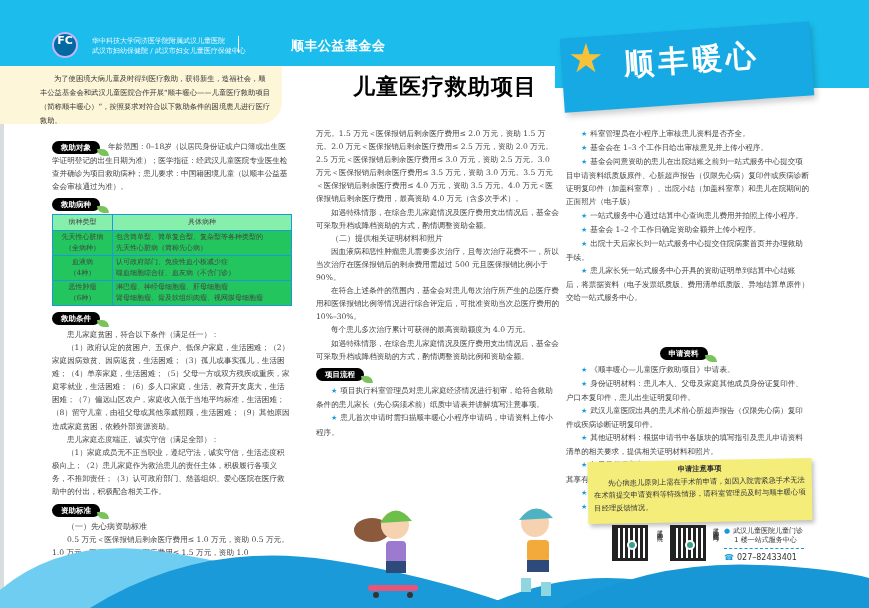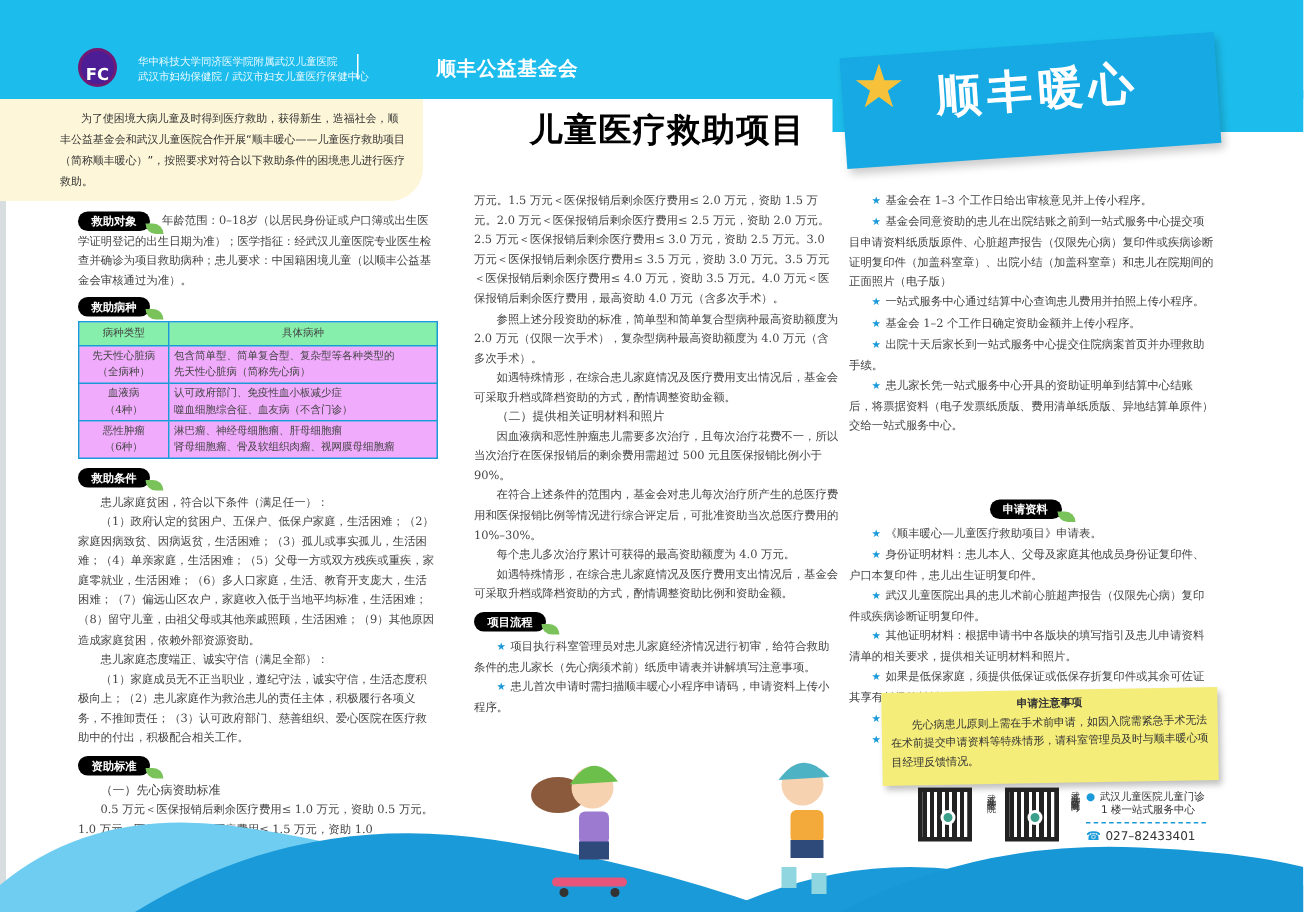--- a/index.html
+++ b/index.html
@@ -3,47 +3,47 @@
 <meta charset="utf-8">
 <style>
   * { box-sizing: border-box; margin: 0; padding: 0; }
   html, body { width: 869px; height: 608px; overflow: hidden; background: #ffffff; }
   body { position: relative; font-family: "DejaVu Serif", "Liberation Serif", serif; color: #333; }
 
   .header-band { position: absolute; left: 0; top: 0; width: 869px; height: 66px; background: #1cbdec; }
   .header-band-right { position: absolute; left: 555px; top: 60px; width: 314px; height: 28px; background: #1cbdec; }
   .left-border { position: absolute; left: 0; top: 66px; width: 4px; height: 542px; background: #d8dde0; }
 
-  .logo { position: absolute; left: 52px; top: 32px; width: 26px; height: 26px; border-radius: 50%; background: #4c1d95; border: 2px solid #701a75; display:flex; align-items:flex-end; justify-content:center; color:#fff; font: bold 11px "DejaVu Sans", sans-serif; }
+  .logo { position: absolute; left: 52px; top: 32px; width: 26px; height: 26px; border-radius: 50%; background: #0369a1; border: 2px solid #c4b5fd; display:flex; align-items:flex-start; justify-content:center; color:#fff; font: bold 11px "DejaVu Sans", sans-serif; }
   .org-lines { position: absolute; left: 92px; top: 36px; font: 7px "DejaVu Sans", sans-serif; color: #e8f8ff; line-height: 10px; }
   .org-divider { position: absolute; left: 238px; top: 36px; width: 1px; height: 17px; background: #ffffff; }
   .foundation { position: absolute; left: 246px; top: 37px; font: bold 13px "DejaVu Sans", sans-serif; color: #ffffff; letter-spacing: 0.5px; margin-left: 45px; }
 
-  .intro { position: absolute; left: 0; top: 66px; width: 282px; height: 68px; background: #fdf6d8; border-radius: 0 0 22px 0; padding: 6px 10px 0 40px; font: 7.3px "DejaVu Sans", sans-serif; line-height: 14px; color: #333; text-indent: 14px; }
+  .intro { position: absolute; left: 0; top: 66px; width: 282px; height: 58px; background: #fdf6d8; border-radius: 0 0 22px 0; padding: 6px 10px 0 40px; font: 7.3px "DejaVu Sans", sans-serif; line-height: 14px; color: #333; text-indent: 14px; }
 
   .page-title { position: absolute; left: 353px; top: 72px; font: bold 22px "DejaVu Sans", sans-serif; color: #000000; letter-spacing: 1px; }
   .banner { position: absolute; left: 562px; top: 30px; width: 250px; height: 74px; background: #16a9e3; transform: rotate(-4deg); box-shadow: 2px 4px 6px rgba(0,0,0,0.2); }
   .banner-text { position: absolute; left: 624px; top: 40px; font: bold 30px "DejaVu Sans", sans-serif; color: #fff; letter-spacing: 4px; transform: rotate(-4deg); }
   .star { position: absolute; left: 568px; top: 38px; font-size: 40px; color: #f7c23a; line-height: 40px; }
 
   .col { position: absolute; font-size: 7.6px; line-height: 13.1px; color: #444; }
   .col1 { left: 52px; top: 140px; width: 240px; }
   .col2 { left: 316px; top: 127px; width: 243px; }
   .col3 { left: 566px; top: 127px; width: 243px; }
   .p { text-indent: 15px; }
   .p-noind { text-indent: 0; }
   .sub { font-family: "DejaVu Sans", sans-serif; font-size: 8px; text-indent: 15px; }
 
   .pill { display: inline-block; position: relative; background: #000000; color: #fff; font: bold 7.5px "DejaVu Sans", sans-serif; padding: 1px 9px; border-radius: 9px; margin-right: 8px; line-height: 11px; vertical-align: middle; }
   .pill::after { content: ""; position: absolute; right: -9px; bottom: -2px; width: 12px; height: 7px; background: #7ac35a; border-radius: 0 10px 0 10px; }
   .pill-row { margin: 5px 0 3px 0; }
   .pill-center { text-align: center; margin-top: 42px; }
 
   table.disease { width: 240px; border-collapse: collapse; font-size: 7px; line-height: 11px; margin: 2px 0 4px 0; }
-  table.disease th, table.disease td { border: 1.5px solid #1a9ad8; background: #f0abfc; padding: 1px 3px; font-weight: normal; }
+  table.disease th, table.disease td { border: 1.5px solid #1a9ad8; background: #22c55e; padding: 1px 3px; font-weight: normal; }
   table.disease th { background: #86efac; text-align: center; height: 16px; }
   table.disease td.type { text-align: center; width: 60px; }
 
   .star-item { text-indent: 15px; }
   .bstar { color: #1a9ad8; font-size: 7px; margin-right: 3px; }
 
   .note { position: absolute; left: 588px; top: 460px; width: 224px; height: 62px; background: #f5ed7a; transform: rotate(-1deg); box-shadow: 2px 3px 4px rgba(0,0,0,0.25); padding: 3px 6px; font: 7.3px "DejaVu Sans", sans-serif; line-height: 12.5px; color: #333; }
   .note-title { text-align: center; font-weight: bold; }
   .note-body { text-indent: 14px; }
 
@@ -141,36 +141,36 @@
 
   <div class="pill-row">
     <span class="pill">资助标准</span>
   </div>
   <div class="sub">（一）先心病资助标准</div>
   <div class="p">0.5 万元＜医保报销后剩余医疗费用≤ 1.0 万元，资助 0.5 万元。1.0 万元＜医保报销后剩余医疗费用≤ 1.5 万元，资助 1.0</div>
 </div>
 
 <div class="col col2">
   <div class="p-noind">万元。1.5 万元＜医保报销后剩余医疗费用≤ 2.0 万元，资助 1.5 万元。2.0 万元＜医保报销后剩余医疗费用≤ 2.5 万元，资助 2.0 万元。2.5 万元＜医保报销后剩余医疗费用≤ 3.0 万元，资助 2.5 万元。3.0 万元＜医保报销后剩余医疗费用≤ 3.5 万元，资助 3.0 万元。3.5 万元＜医保报销后剩余医疗费用≤ 4.0 万元，资助 3.5 万元。4.0 万元＜医保报销后剩余医疗费用，最高资助 4.0 万元（含多次手术）。</div>
-  <div class="p">参照上述分段资助的标准，简单型和简单复合型病种最高资助额度为 2.0 万元（仅限一次手术），复杂型病种最高资助额度为 4.0 万元（含多次手术）。</div>
   <div class="p">如遇特殊情形，在综合患儿家庭情况及医疗费用支出情况后，基金会可采取升档或降档资助的方式，酌情调整资助金额。</div>
   <div class="sub">（二）提供相关证明材料和照片</div>
   <div class="p">因血液病和恶性肿瘤患儿需要多次治疗，且每次治疗花费不一，所以当次治疗在医保报销后的剩余费用需超过 500 元且医保报销比例小于 90%。</div>
   <div class="p">在符合上述条件的范围内，基金会对患儿每次治疗所产生的总医疗费用和医保报销比例等情况进行综合评定后，可批准资助当次总医疗费用的 10%–30%。</div>
   <div class="p">每个患儿多次治疗累计可获得的最高资助额度为 4.0 万元。</div>
   <div class="p">如遇特殊情形，在综合患儿家庭情况及医疗费用支出情况后，基金会可采取升档或降档资助的方式，酌情调整资助比例和资助金额。</div>
 
   <div class="pill-row">
     <span class="pill">项目流程</span>
   </div>
   <div class="star-item"><span class="bstar">★</span><span>项目执行科室管理员对患儿家庭经济情况进行初审，给符合救助条件的患儿家长（先心病须术前）纸质申请表并讲解填写注意事项。</span></div>
   <div class="star-item"><span class="bstar">★</span><span>患儿首次申请时需扫描顺丰暖心小程序申请码，申请资料上传小程序。</span></div>
 </div>
 
 <div class="col col3">
+  <div class="star-item"><span class="bstar">★</span><span>科室管理员在小程序上审核患儿资料是否齐全。</span></div>
   <div class="star-item"><span class="bstar">★</span><span>基金会在 1–3 个工作日给出审核意见并上传小程序。</span></div>
   <div class="star-item"><span class="bstar">★</span><span>基金会同意资助的患儿在出院结账之前到一站式服务中心提交项目申请资料纸质版原件、心脏超声报告（仅限先心病）复印件或疾病诊断证明复印件（加盖科室章）、出院小结（加盖科室章）和患儿在院期间的正面照片（电子版）</span></div>
   <div class="star-item"><span class="bstar">★</span><span>一站式服务中心通过结算中心查询患儿费用并拍照上传小程序。</span></div>
   <div class="star-item"><span class="bstar">★</span><span>基金会 1–2 个工作日确定资助金额并上传小程序。</span></div>
   <div class="star-item"><span class="bstar">★</span><span>出院十天后家长到一站式服务中心提交住院病案首页并办理救助手续。</span></div>
   <div class="star-item"><span class="bstar">★</span><span>患儿家长凭一站式服务中心开具的资助证明单到结算中心结账后，将票据资料（电子发票纸质版、费用清单纸质版、异地结算单原件）交给一站式服务中心。</span></div>
 
   <div class="pill-row pill-center">
     <span class="pill">申请资料</span>
   </div>

